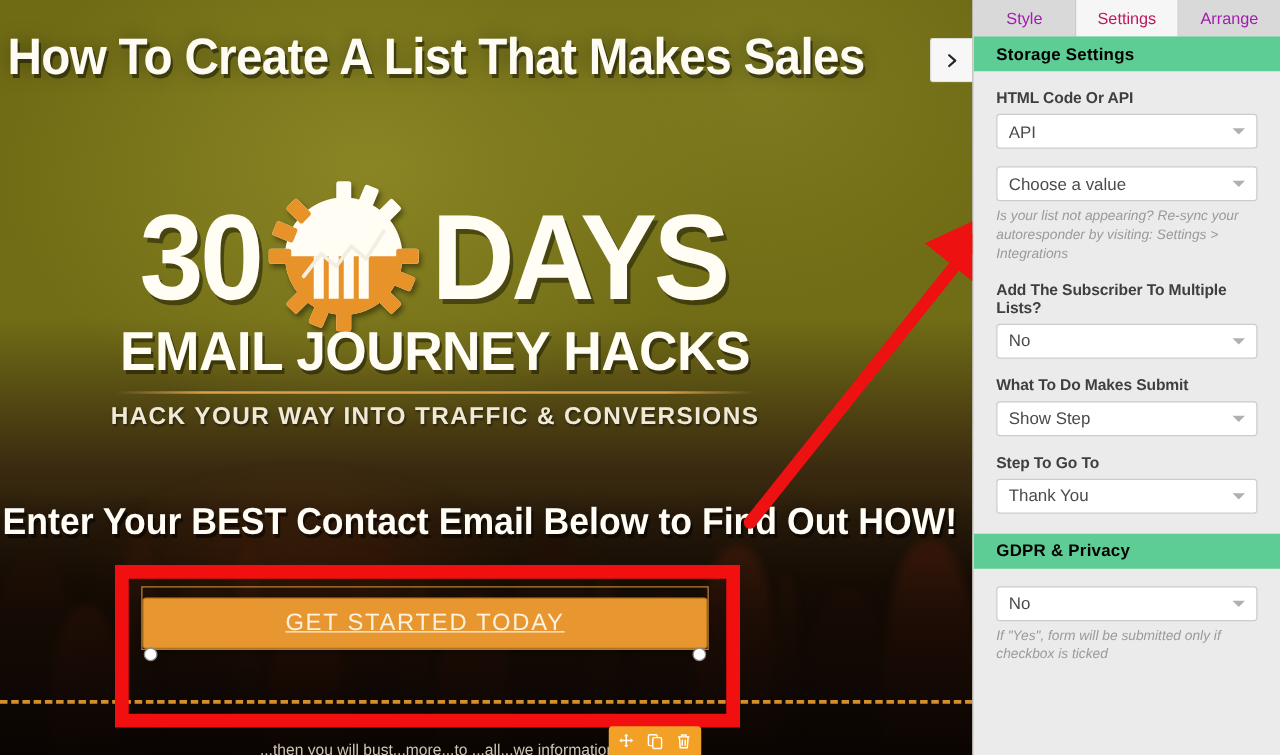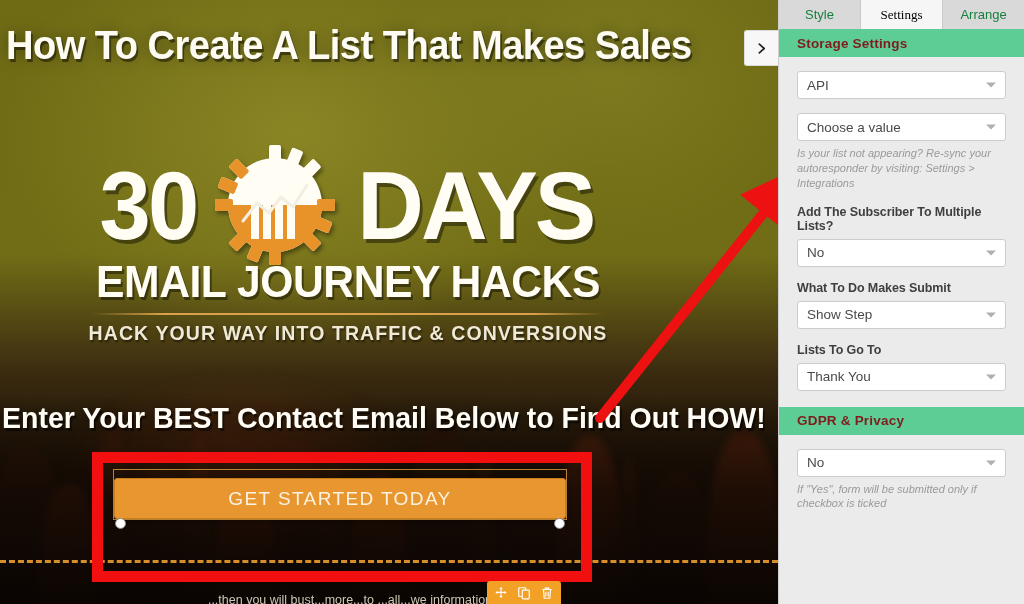--- a/index.html
+++ b/index.html
@@ -58,21 +58,21 @@
     font-size: 41px; line-height: 1.04;
     letter-spacing: -.6px;
     color: #fdfbf2;
     text-shadow: 2px 3px 0 rgba(0,0,0,.45), 0 0 16px rgba(0,0,0,.35);
     transform: scaleX(.93); transform-origin: left center;
     white-space: nowrap;
   }
 
   
   .logo-wrap { position: absolute; left: 88px; top: 146px; width: 520px; text-align: center; }
-  .logo-row { display: flex; align-items: center; justify-content: center; gap: 18px; height: 118px; }
+  .logo-row { display: flex; align-items: center; justify-content: center; gap: 6px; height: 118px; }
   .logo-30, .logo-days {
     font-family: "Liberation Sans", sans-serif;
     font-weight: 700; font-size: 97px; line-height: 1;
     color: #fffdf4;
     letter-spacing: -3px;
     text-shadow: 3px 4px 0 rgba(0,0,0,.42);
     transform: scaleX(.95);
   }
   .gear-badge { position: relative; width: 128px; height: 128px; flex: 0 0 128px; margin: 0 -6px; }
   .gear-badge svg { width: 128px; height: 128px; display: block; filter: drop-shadow(2px 3px 2px rgba(0,0,0,.4)); }
@@ -130,21 +130,21 @@
   }
   .email-field span { font-size: 16.5px; color: #9a9a9a; letter-spacing: .2px; }
   .cta-btn {
     margin-top: 8px; height: 41px; width: 100%;
     background: #e8962f;
     border: 1px solid #c97d1e;
     border-radius: 3px;
     display: flex; align-items: center; justify-content: center;
     box-shadow: 0 2px 4px rgba(0,0,0,.4);
   }
-  .cta-btn span { font-size: 19px; color: #fdf2e0; letter-spacing: 1.4px; }
+  .cta-btn span { font-size: 19px; color: #fdf2e0; letter-spacing: 1.4px; text-decoration: underline; }
   .handle {
     position: absolute; width: 11px; height: 11px; border-radius: 50%;
     background: #fff; border: 1px solid #8a8a8a; z-index: 16;
   }
 
   
   .el-toolbar {
     position: absolute; left: 487px; top: 581px; height: 23px;
     background: #f2a026; border-radius: 3px 3px 0 0;
     display: flex; align-items: center; gap: 9px; padding: 0 7px; z-index: 18;
@@ -173,32 +173,32 @@
   #panel {
     position: absolute; right: 0; top: 0;
     width: 246px; height: 604px;
     background: #ebebeb;
     border-left: 1px solid #cfcfcf;
     overflow: hidden;
   }
   .tabs { display: flex; height: 29px; background: #d9d9d9; }
   .tab {
     flex: 1; display: flex; align-items: center; justify-content: center;
-    font-size: 13px; color: #15803d;
+    font-size: 13px; color: #a21caf;
     background: #d9d9d9;
     border-right: 1px solid #cacaca;
   }
   .tab:last-child { border-right: none; }
-  .tab.active { background: #f6f6f6; color: #000000; font-family: Liberation Serif, serif; }
+  .tab.active { background: #f6f6f6; color: #be185d; }
 
   .section-head {
     height: 28px; background: #5ecc95;
     display: flex; align-items: center;
     padding-left: 18px;
-    font-size: 13.5px; font-weight: 700; color: #7f1d1d;
+    font-size: 13.5px; font-weight: 700; color: #000000;
     letter-spacing: .2px;
   }
   .panel-body { padding: 0 18px; }
   .field { margin-top: 14px; }
   .field-label {
     font-size: 12.5px; font-weight: 700; color: #3f3f3f;
     margin-bottom: 6px; letter-spacing: -.1px;
   }
   .select {
     position: relative; height: 28px;
@@ -361,20 +361,21 @@
     <div class="tabs">
       <div class="tab">Style</div>
       <div class="tab active">Settings</div>
       <div class="tab">Arrange</div>
     </div>
 
     <div class="section-head">Storage Settings</div>
     <div class="panel-body">
 
       <div class="field">
+        <div class="field-label">HTML Code Or API</div>
         <div class="select">
           <span>API</span>
           <span class="caret"></span>
         </div>
       </div>
 
       <div class="field">
         <div class="select">
           <span>Choose a value</span>
           <span class="caret"></span>
@@ -392,21 +393,21 @@
 
       <div class="field">
         <div class="field-label">What To Do Makes Submit</div>
         <div class="select">
           <span>Show Step</span>
           <span class="caret"></span>
         </div>
       </div>
 
       <div class="field">
-        <div class="field-label">Lists To Go To</div>
+        <div class="field-label">Step To Go To</div>
         <div class="select">
           <span>Thank You</span>
           <span class="caret"></span>
         </div>
       </div>
 
       <div class="sec-gap"></div>
     </div>
 
     <div class="section-head">GDPR &amp; Privacy</div>

